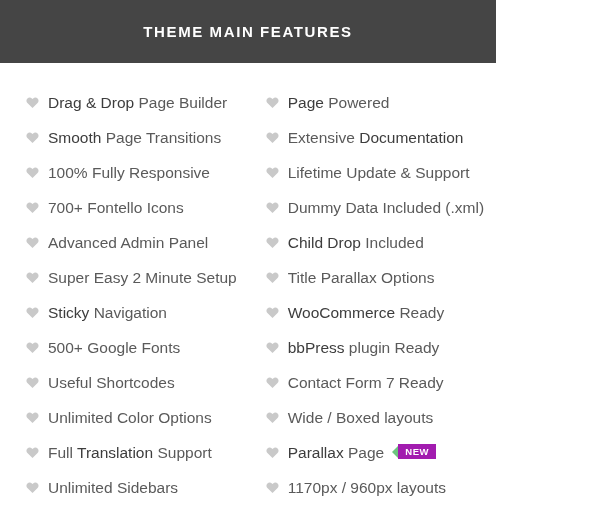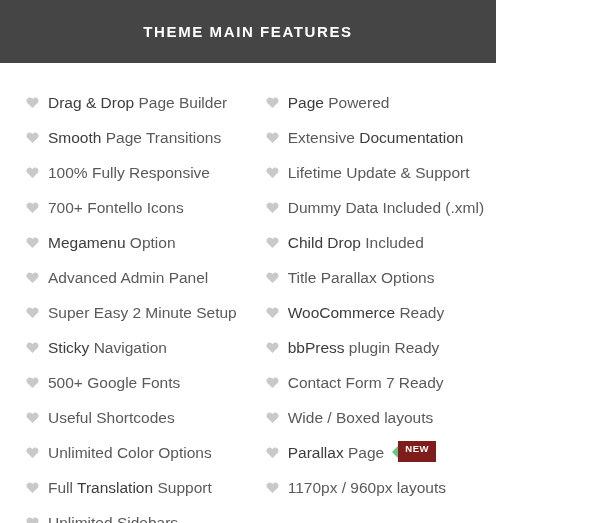--- a/index.html
+++ b/index.html
@@ -75,26 +75,26 @@
     line-height: 1;
   }
   .feature-text b {
     color: #3d3d3d;
     font-weight: normal;
   }
   .badge {
     display: inline-block;
     position: relative;
     margin-left: 14px;
-    background: #7f1d1d;
+    background: #a21caf;
     color: #ffffff;
     font-size: 9.5px;
     font-weight: bold;
     letter-spacing: 0.6px;
-    padding: 3px 7px 9px 7px;
+    padding: 3px 7px 3px 7px;
     line-height: 1;
     vertical-align: middle;
     top: -1px;
   }
   .badge::before {
     content: "";
     position: absolute;
     left: -6px;
     top: 50%;
     transform: translateY(-50%);
@@ -147,28 +147,20 @@
             </svg>
           </span>
           <span class="feature-text">700+ Fontello Icons</span>
         </div>
         <div class="feature-row">
           <span class="heart-icon">
             <svg viewBox="0 0 24 22" width="13" height="13" aria-hidden="true">
               <path fill="#c9c9c9" d="M12 21.3 2.6 12.1C.2 9.7.2 5.9 2.6 3.6c2.3-2.3 6-2.3 8.3 0l1.1 1 1.1-1c2.3-2.3 6-2.3 8.3 0 2.4 2.3 2.4 6.1 0 8.5L12 21.3z"></path>
             </svg>
           </span>
-          <span class="feature-text"><b>Megamenu</b> Option</span>
-        </div>
-        <div class="feature-row">
-          <span class="heart-icon">
-            <svg viewBox="0 0 24 22" width="13" height="13" aria-hidden="true">
-              <path fill="#c9c9c9" d="M12 21.3 2.6 12.1C.2 9.7.2 5.9 2.6 3.6c2.3-2.3 6-2.3 8.3 0l1.1 1 1.1-1c2.3-2.3 6-2.3 8.3 0 2.4 2.3 2.4 6.1 0 8.5L12 21.3z"></path>
-            </svg>
-          </span>
           <span class="feature-text">Advanced Admin Panel</span>
         </div>
         <div class="feature-row">
           <span class="heart-icon">
             <svg viewBox="0 0 24 22" width="13" height="13" aria-hidden="true">
               <path fill="#c9c9c9" d="M12 21.3 2.6 12.1C.2 9.7.2 5.9 2.6 3.6c2.3-2.3 6-2.3 8.3 0l1.1 1 1.1-1c2.3-2.3 6-2.3 8.3 0 2.4 2.3 2.4 6.1 0 8.5L12 21.3z"></path>
             </svg>
           </span>
           <span class="feature-text">Super Easy 2 Minute Setup</span>
         </div>

